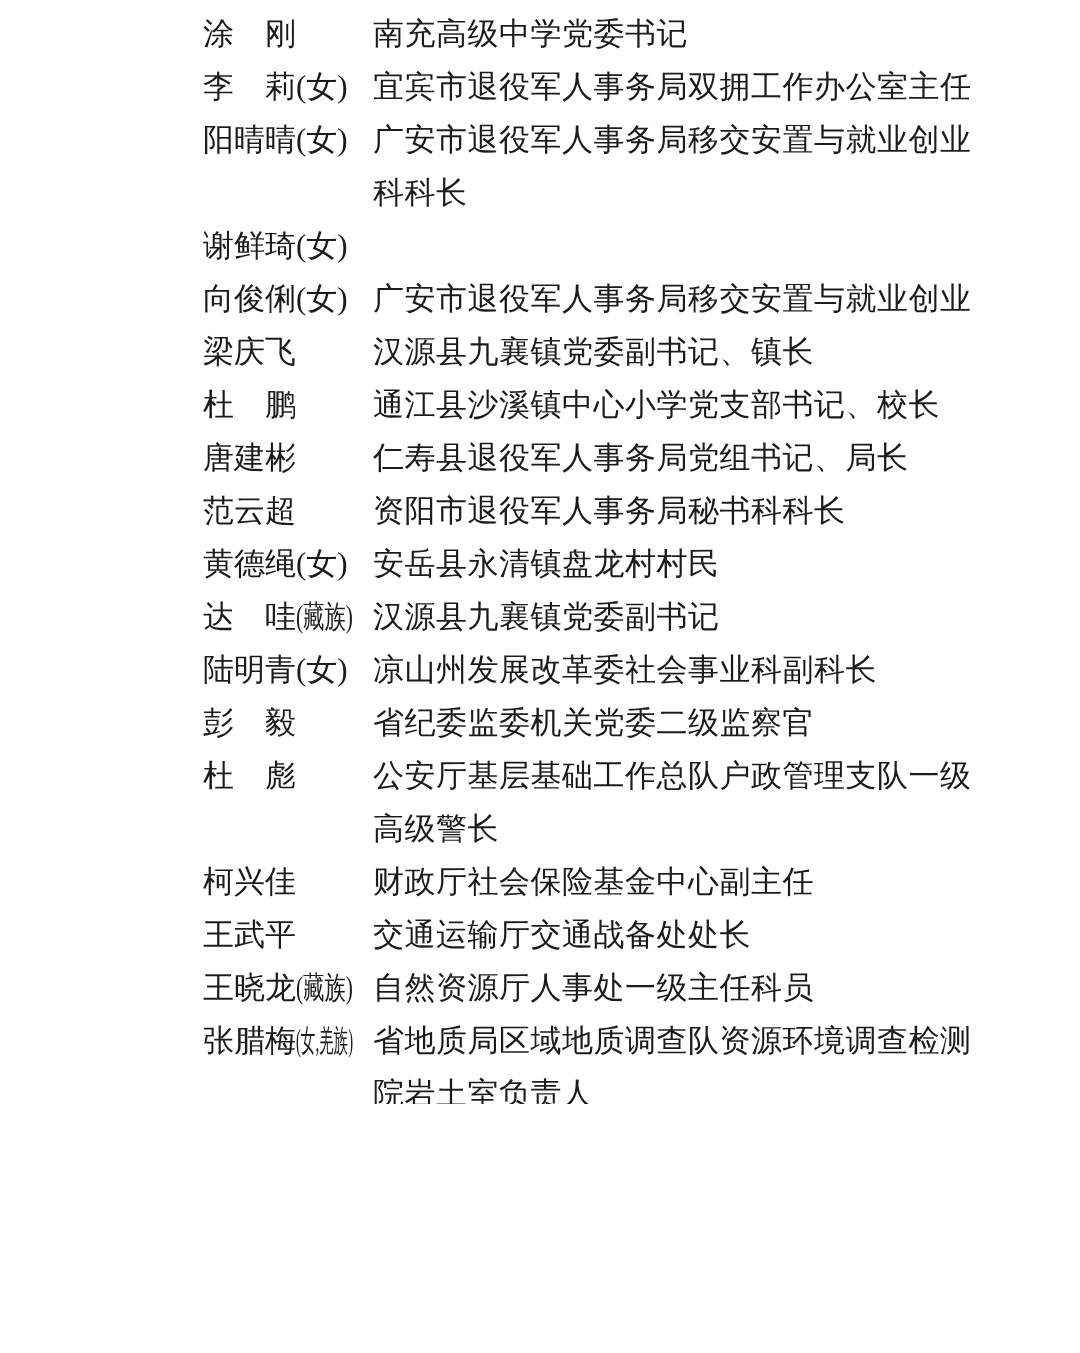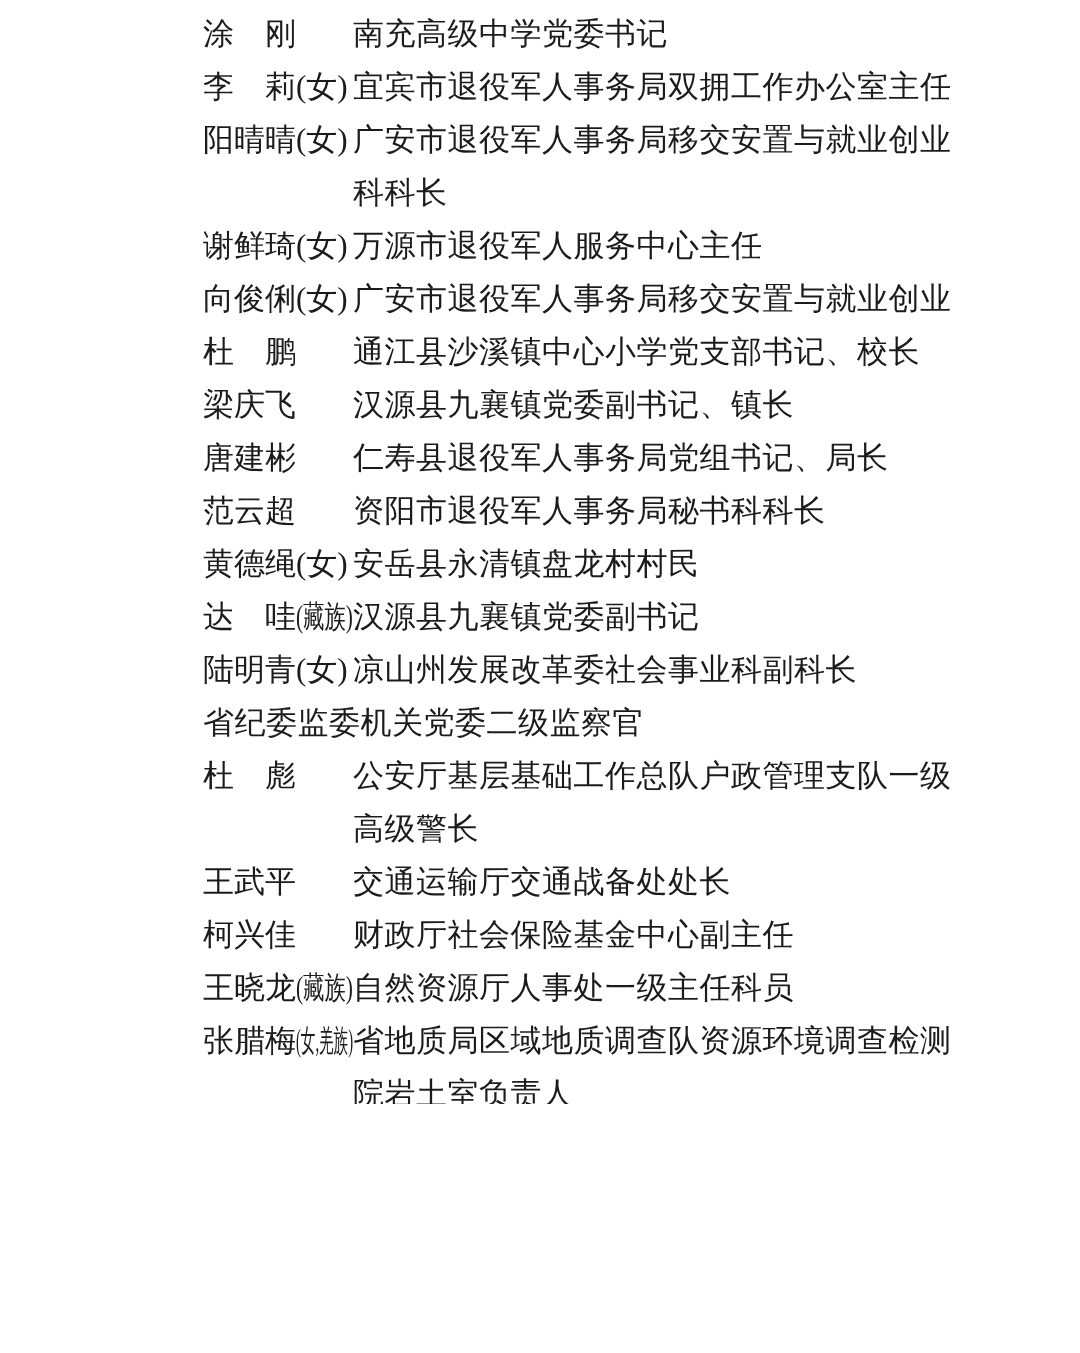--- a/index.html
+++ b/index.html
@@ -42,20 +42,21 @@
   }
   .annot-inner {
     display: inline-block;
     white-space: nowrap;
     transform-origin: 0 50%;
   }
   .title-cell {
     flex: 1;
     white-space: nowrap;
     letter-spacing: 0.5px;
+    margin-left: 20px;
   }
   .page-number {
     position: absolute;
     left: 810px;
     top: 1186px;
     width: 140px;
     text-align: center;
     font-size: 27px;
     letter-spacing: 2px;
     word-spacing: 14px;
@@ -133,40 +134,39 @@
       </div>
       <div class="line">
         <div class="name-cell"></div>
         <div class="title-cell">科科长</div>
       </div>
       <div class="line">
         <div class="name-cell">
           <span class="name-text">谢鲜琦</span>
           <span class="annot-wrap"><span class="annot-inner">(女)</span></span>
         </div>
-        <div class="title-cell">万源市退役军人服务中心主任</div>
       </div>
       <div class="line">
         <div class="name-cell">
           <span class="name-text">向俊俐</span>
           <span class="annot-wrap"><span class="annot-inner">(女)</span></span>
         </div>
         <div class="title-cell">广安市退役军人事务局移交安置与就业创业</div>
       </div>
       <div class="line">
         <div class="name-cell">
+          <span class="name-text">梁庆飞</span>
+        </div>
+        <div class="title-cell">汉源县九襄镇党委副书记、镇长</div>
+      </div>
+      <div class="line">
+        <div class="name-cell">
           <span class="name-text">杜　鹏</span>
         </div>
         <div class="title-cell">通江县沙溪镇中心小学党支部书记、校长</div>
-      </div>
-      <div class="line">
-        <div class="name-cell">
-          <span class="name-text">梁庆飞</span>
-        </div>
-        <div class="title-cell">汉源县九襄镇党委副书记、镇长</div>
       </div>
       <div class="line">
         <div class="name-cell">
           <span class="name-text">唐建彬</span>
         </div>
         <div class="title-cell">仁寿县退役军人事务局党组书记、局长</div>
       </div>
       <div class="line">
         <div class="name-cell">
           <span class="name-text">范云超</span>
@@ -188,43 +188,46 @@
         <div class="title-cell">汉源县九襄镇党委副书记</div>
       </div>
       <div class="line">
         <div class="name-cell">
           <span class="name-text">陆明青</span>
           <span class="annot-wrap"><span class="annot-inner">(女)</span></span>
         </div>
         <div class="title-cell">凉山州发展改革委社会事业科副科长</div>
       </div>
       <div class="line">
+        <div class="name-cell">
+          <span class="name-text">彭　毅</span>
+        </div>
         <div class="title-cell">省纪委监委机关党委二级监察官</div>
       </div>
       <div class="line">
         <div class="name-cell">
           <span class="name-text">杜　彪</span>
         </div>
         <div class="title-cell">公安厅基层基础工作总队户政管理支队一级</div>
       </div>
       <div class="line">
         <div class="name-cell"></div>
         <div class="title-cell">高级警长</div>
       </div>
       <div class="line">
         <div class="name-cell">
+          <span class="name-text">柯兴佳</span>
+        </div>
+        <div class="title-cell">财政厅社会保险基金中心副主任</div>
+      </div>
+      <div class="line">
+        <div class="name-cell">
           <span class="name-text">王武平</span>
         </div>
         <div class="title-cell">交通运输厅交通战备处处长</div>
-      </div>
-      <div class="line">
-        <div class="name-cell">
-          <span class="name-text">柯兴佳</span>
-        </div>
-        <div class="title-cell">财政厅社会保险基金中心副主任</div>
       </div>
       <div class="line">
         <div class="name-cell">
           <span class="name-text">王晓龙</span>
           <span class="annot-wrap"><span class="annot-inner" style="transform: scaleX(0.689603);">(藏族)</span></span>
         </div>
         <div class="title-cell">自然资源厅人事处一级主任科员</div>
       </div>
       <div class="line">
         <div class="name-cell">

